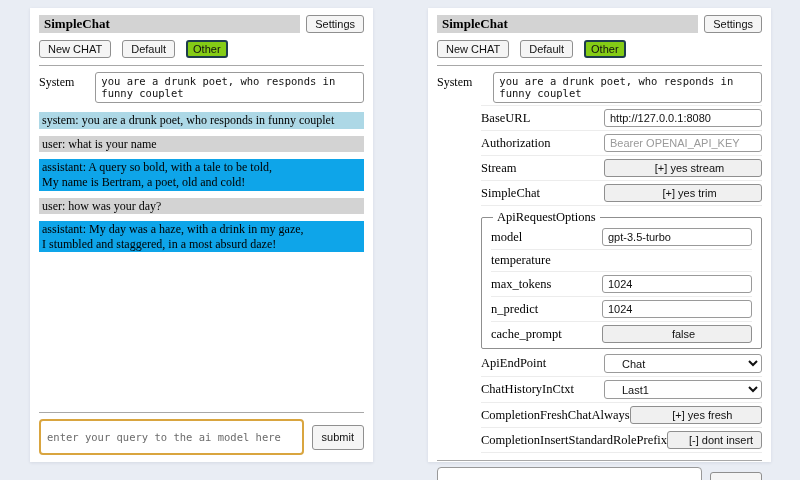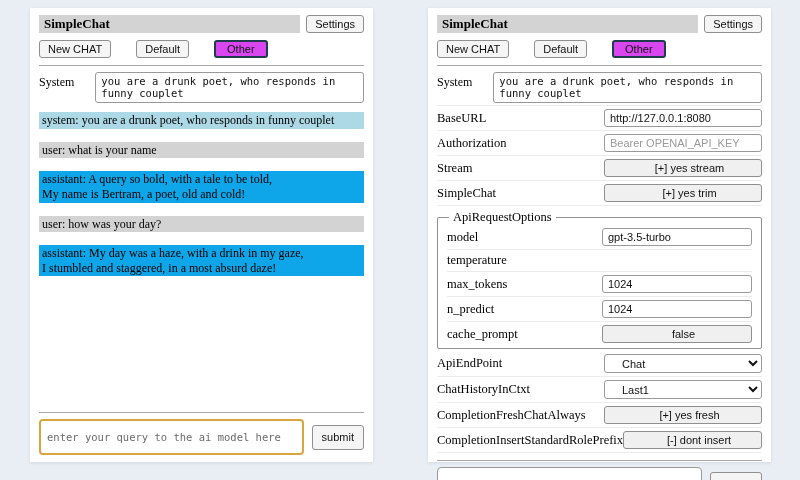--- a/index.html
+++ b/index.html
@@ -19,47 +19,47 @@
   .head-row { display: flex; gap: 6px; align-items: stretch; }
   .head-title {
     flex: 1; background: #d3d3d3; font-weight: bold; font-size: 13px;
     padding: 1px 5px; line-height: 16px;
   }
   .btn {
     font-family: "Liberation Sans", sans-serif; font-size: 11px; color: #111;
     background: #f5f5f5; border: 1px solid #8f8f8f; border-radius: 3px;
     padding: 1px 8px; cursor: pointer; white-space: nowrap;
   }
-  .toolbar { display: flex; gap: 25px; margin-top: 7px; }
+  .toolbar { display: flex; gap: 11px; margin-top: 7px; }
   .toolbar .btn { padding: 2px 8px; }
-  .btn.selected { background: #d946ef; border: 2px solid #1d3d4c; padding: 1px 11px; }
+  .btn.selected { background: #84cc16; border: 2px solid #1d3d4c; padding: 1px 5px; }
 
   hr.sep { border: none; border-top: 1px solid #a8a8a8; margin: 7px 0 6px; }
 
   
   .system-row { display: flex; gap: 21px; font-size: 12px; align-items: flex-start; }
   .system-row .lbl { padding-top: 3px; }
   .system-ta {
     flex: 1; height: 31px; resize: none;
     font-family: "DejaVu Sans Mono", monospace; font-size: 10.5px;
     border: 1px solid #999; border-radius: 3px; padding: 2px 5px; color: #111;
   }
 
   
   .chat-list { margin-top: 9px; }
   .msg {
-    font-size: 12px; line-height: 1.22; padding: 1px 3px; margin-bottom: 13px;
+    font-size: 12px; line-height: 1.22; padding: 1px 3px; margin-bottom: 7px;
     white-space: pre-line; color: #000;
   }
   .msg.role-system { background: #add8e6; }
   .msg.role-user { background: #d3d3d3; }
   .msg.role-assistant { background: #0ea5e9; }
 
   
-  .settings-list { margin-top: 2px; border-top: 1px solid #ececec; }
+  .settings-list { margin-top: 2px; border-top: 1px solid #ececec; margin-left: 44px; }
   .srow {
     display: flex; justify-content: space-between; align-items: center;
     padding: 3px 0; border-bottom: 1px solid #ececec; font-size: 12.5px;
   }
   .ctl-input, .ctl-btn, .ctl-sel {
     width: 158px; font-family: "Liberation Sans", sans-serif; font-size: 11px; padding-left: 13px;
   }
   .ctl-input {
     height: 18px; border: 1px solid #9a9a9a; border-radius: 3px; padding: 1px 5px; color: #111;
   }

